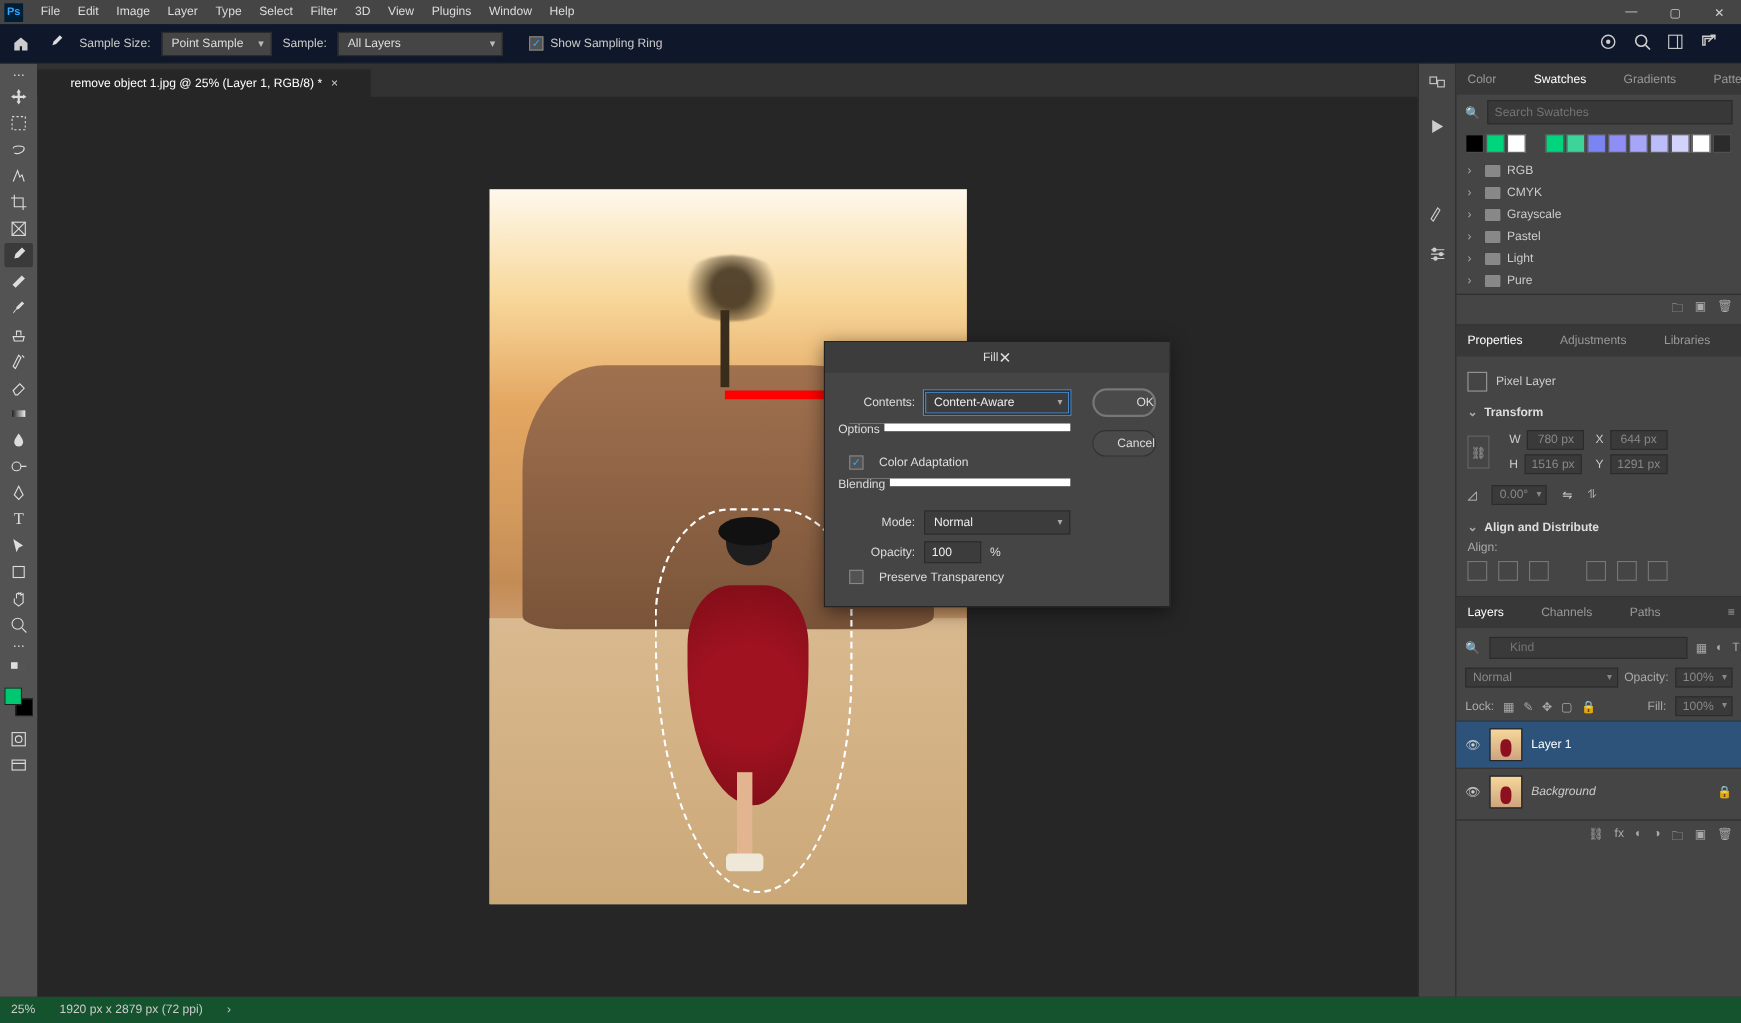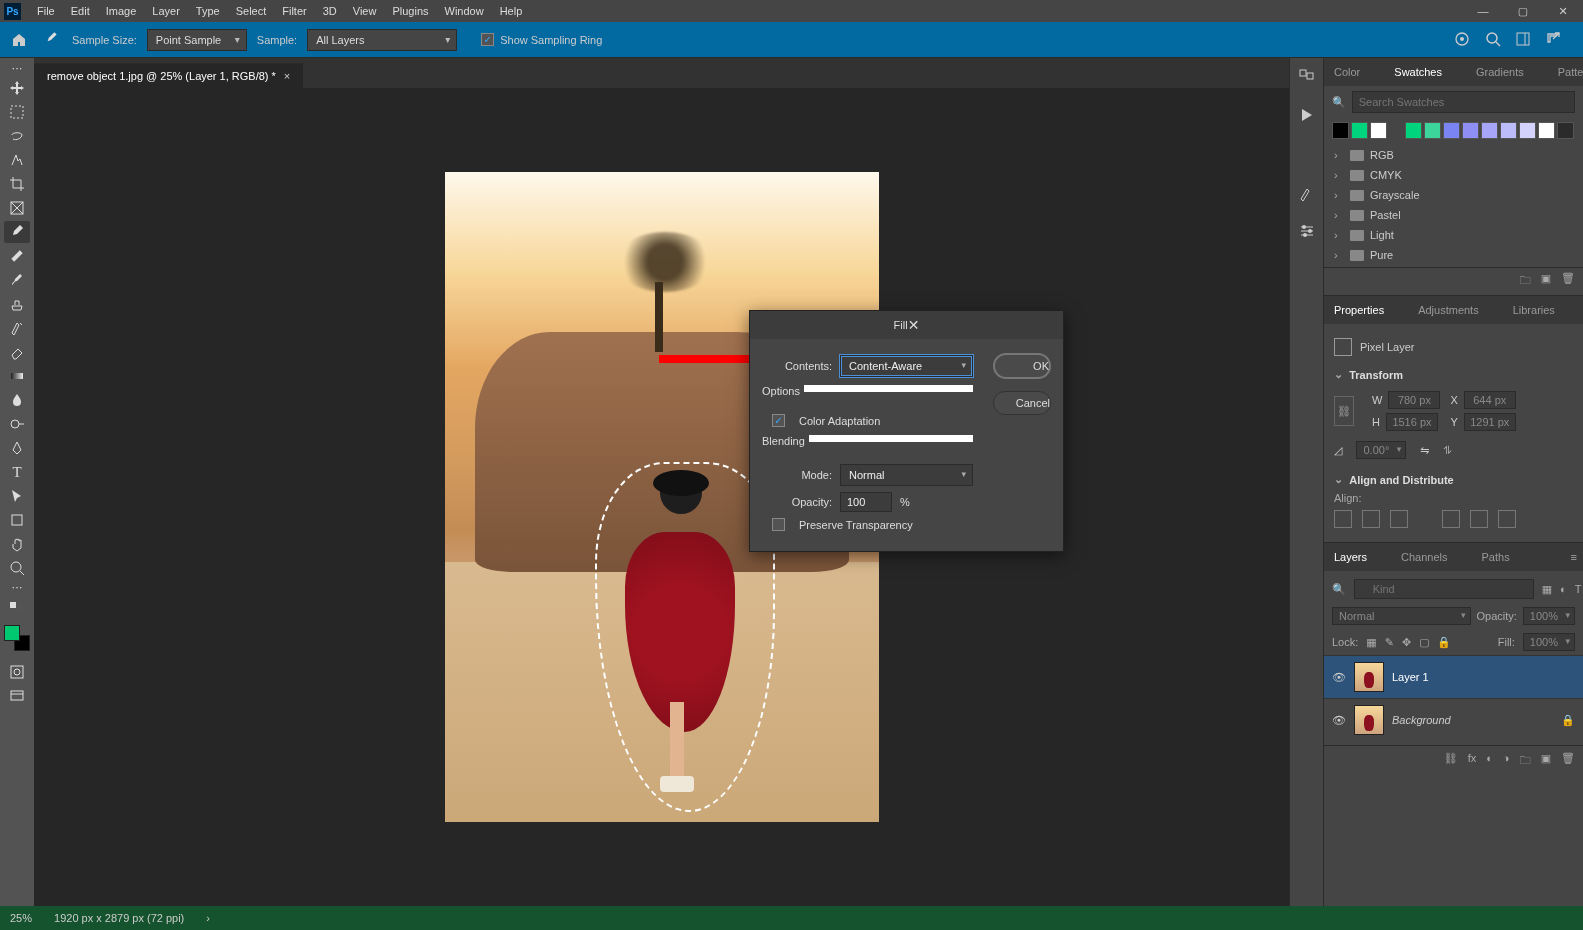--- a/index.html
+++ b/index.html
@@ -2,39 +2,39 @@
 <html><head>
 <meta charset="utf-8">
 <style>
 * { margin: 0; padding: 0; box-sizing: border-box; font-family: "Segoe UI", Arial, sans-serif; font-size: 11px; }
 html, body { width: 1583px; height: 930px; background: #323232; color: #ccc; overflow: hidden; }
 .menubar { height: 22px; background: #454545; display: flex; align-items: center; padding-left: 4px; }
 .ps-icon { width: 17px; height: 17px; background: #001e36; color: #31a8ff; display: flex; align-items: center; justify-content: center; font-weight: bold; font-size: 10px; margin-right: 8px; }
 .menu-item { padding: 3px 8px; color: #ddd; cursor: default; }
 .window-controls { margin-left: auto; display: flex; }
 .wc { width: 40px; height: 22px; display: flex; align-items: center; justify-content: center; color: #ccc; }
-.optionsbar { height: 36px; background: #0369a1; display: flex; align-items: center; padding: 0 8px; border-bottom: 1px solid #2b2b2b; gap:10px; }
+.optionsbar { height: 36px; background: #0f172a; display: flex; align-items: center; padding: 0 8px; border-bottom: 1px solid #2b2b2b; gap:10px; }
 .home-icon { width: 22px; height: 22px; display:flex; align-items:center; justify-content:center; }
 .tool-icon-small { width: 22px; height: 22px; display:flex; align-items:center; justify-content:center; }
 .opt-label { color:#ccc; font-size:11px; }
 .opt-select { background:#454545; border:1px solid #2b2b2b; color:#ddd; padding:3px 24px 3px 8px; height:22px; position:relative; min-width:100px; display:inline-flex; align-items:center; }
 .opt-select::after { content:"▾"; position:absolute; right:6px; color:#bbb; font-size:10px; }
 .checkbox { width:13px; height:13px; background:#535353; border:1px solid #888; display:inline-flex; align-items:center; justify-content:center; margin-right:6px; }
 .checkbox.checked::after { content:"✓"; color:#31a8ff; font-size:10px; }
 .opt-right { margin-left:auto; display:flex; gap:14px; align-items:center; padding-right:12px; }
 .main-row { display:flex; height: calc(930px - 22px - 36px - 24px); }
 .tools-col { width:34px; background:#535353; display:flex; flex-direction:column; align-items:center; padding-top:3px; gap:2px; }
 .tool { width:26px; height:22px; display:flex; align-items:center; justify-content:center; border-radius:2px; color:#ddd; }
 .tool.selected { background:#3a3a3a; }
 .swatch-fb { position:relative; width:26px; height:26px; margin-top:6px; }
 .swatch-fg { position:absolute; top:0; left:0; width:16px; height:16px; background:#00c870; border:1px solid #222; }
 .swatch-bg { position:absolute; bottom:0; right:0; width:16px; height:16px; background:#000; border:1px solid #222; }
 .doc-col { flex:1; background:#262626; display:flex; flex-direction:column; }
 .tabbar { height:30px; background:#323232; display:flex; align-items:flex-end; }
-.doctab { background:#262626; color:#fff; padding:6px 13px; border-top:1px solid #2b2b2b; display:flex; align-items:center; gap:8px; font-size:11px; }
+.doctab { background:#262626; color:#fff; padding:6px 30px; border-top:1px solid #2b2b2b; display:flex; align-items:center; gap:8px; font-size:11px; }
 .doctab .close { color:#ccc; }
 .canvas-area { flex:1; display:flex; align-items:center; justify-content:center; position:relative; overflow:hidden; }
 .canvas-bg { width:434px; height:650px; background: linear-gradient(to bottom, #fef8ec 0%, #f8d89b 15%, #e4a762 30%, #d39a5d 45%, #c48c55 55%, #cda47e 65%, #ddc3a2 100%); position:relative; }
 .rock { position:absolute; top:160px; left:30px; width:374px; height:240px; background:linear-gradient(180deg,#a0714f,#7a5439); border-radius:20% 30% 10% 10% / 40% 50% 5% 5%; }
 .treesil { position:absolute; top:60px; left:160px; width:110px; height:120px; }
 .trunk { position:absolute; bottom:0; left:50px; width:8px; height:70px; background:#3a2c1a; }
 .crown { position:absolute; top:0; left:10px; width:100px; height:60px; background:radial-gradient(circle,#3a2c1a 30%, transparent 70%); border-radius:50%; filter:blur(1px); opacity:0.85;}
 .sand { position:absolute; bottom:0; left:0; right:0; height:260px; background:linear-gradient(180deg,#d9b98f, #cba878); }
 .person { position:absolute; top:300px; left:170px; width:130px; height:310px; }
 .dress { position:absolute; top:60px; left:10px; width:110px; height:200px; background:radial-gradient(circle,#a01220 40%, #7d0d18 100%); border-radius:40% 40% 50% 60% / 30% 30% 70% 70%; }

